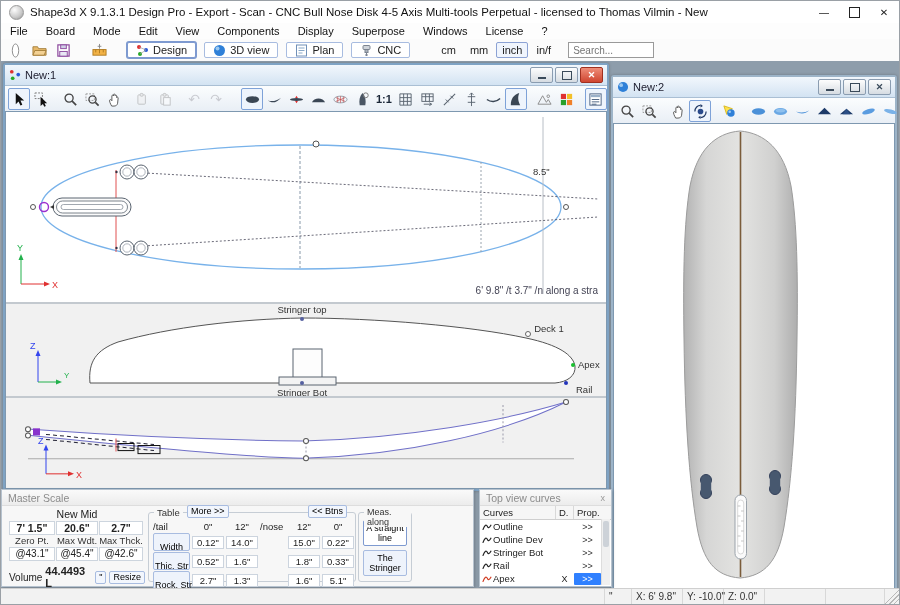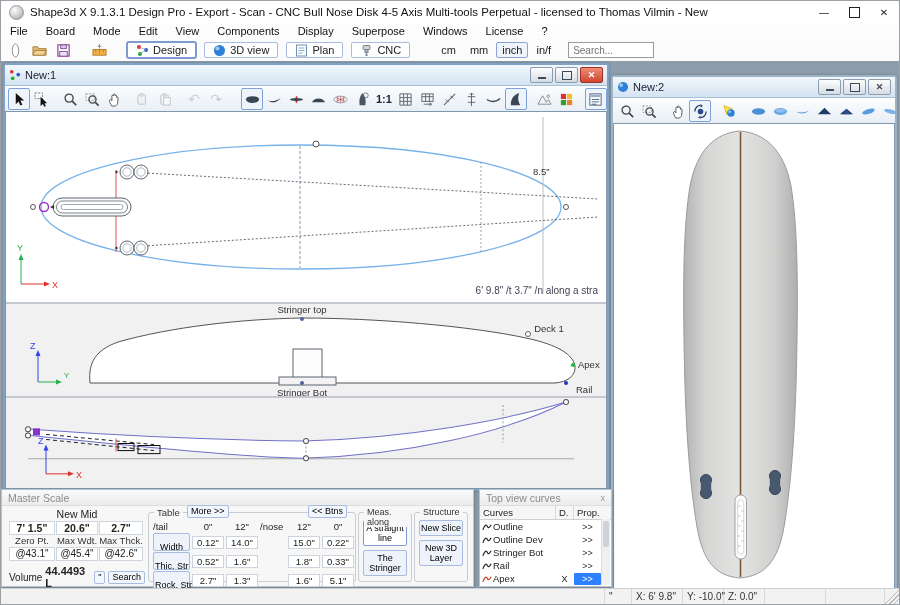--- a/index.html
+++ b/index.html
@@ -657,21 +657,21 @@
             <div class="nm-col">
               <div class="nm-val">2.7"</div>
               <div class="nm-lab">Max Thck.</div>
               <div class="nm-at">@42.6"</div>
             </div>
           </div>
         <div class="vol-row">
           <span class="vol-lab">Volume</span>
           <span class="vol-val">44.4493 L</span>
           <button class="mini-btn">"</button>
-          <button class="mini-btn">Search</button>
+          <button class="mini-btn">Resize</button>
         </div>
       </div>
 
       <div class="groupbox" style="left:146px;top:22px;width:206px;height:68px;">
         <span class="gb-legend">Table</span>
         <button class="mini-btn" style="position:absolute;top:-8px;left:38px;">More &gt;&gt;</button>
         <button class="mini-btn" style="position:absolute;top:-8px;right:8px;">&lt;&lt; Btns</button>
         <div class="ms-grid" style="padding-top:8px;">
           <span class="ms-h left">/tail</span>
           <span class="ms-h">0"</span>
@@ -712,27 +712,20 @@
       </div>
 
       <div class="groupbox" style="left:356px;top:22px;width:52px;height:68px;">
         <span class="gb-legend" style="font-size:9px">Meas. along</span>
         <div class="vstack">
           <button class="vbtn on">A straight line</button>
           <button class="vbtn">The Stringer</button>
         </div>
       </div>
 
-      <div class="groupbox" style="left:412px;top:22px;width:52px;height:68px;">
-        <span class="gb-legend" style="font-size:9px">Structure</span>
-        <div class="vstack">
-          <button class="vbtn">New Slice</button>
-          <button class="vbtn">New 3D Layer</button>
-        </div>
-      </div>
     </div>
 
     <div class="panel" style="left:478px;top:428px;width:131px;height:96px;">
       <div class="phead">
         <span>Top view curves</span>
         <span class="px">x</span>
       </div>
       <div class="tvc-head">
         <span>Curves</span>
         <span>D.</span>

